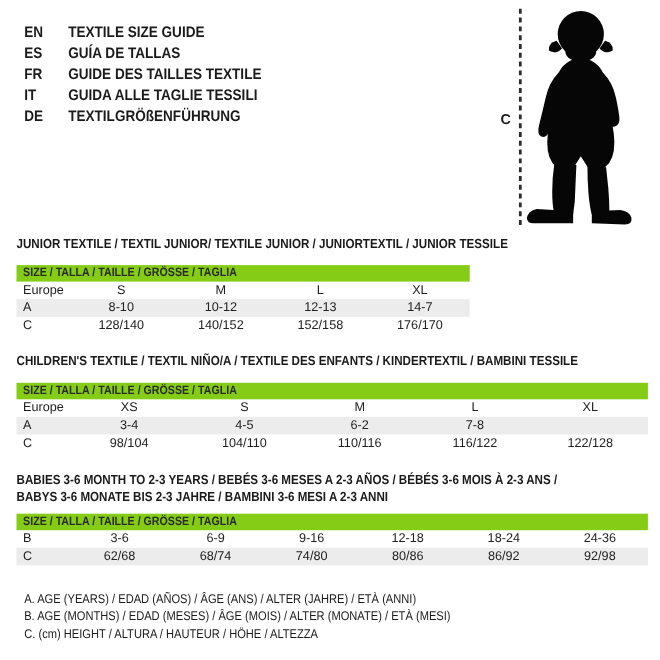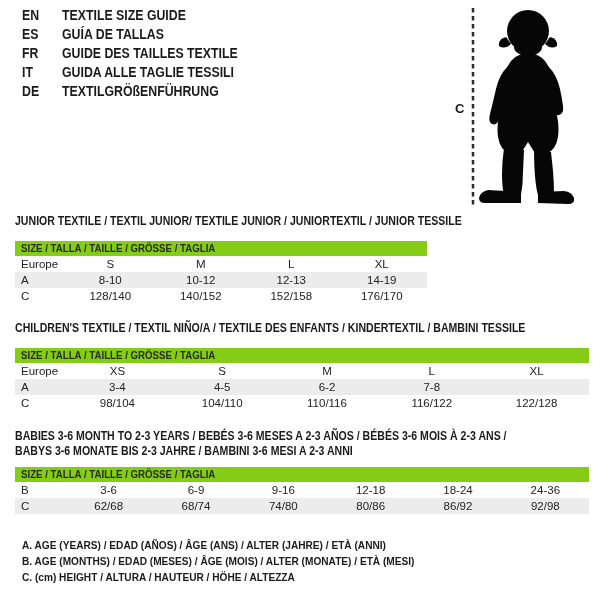--- a/index.html
+++ b/index.html
@@ -7,21 +7,21 @@
     width:600px;height:600px;background:#ffffff;
     font-family:"Liberation Sans","DejaVu Sans",sans-serif;
     color:#1a1a1a;-webkit-font-smoothing:antialiased;
   }
   #canvas{position:relative;width:600px;height:600px;background:#fff;overflow:hidden;}
 
   
   .cd{display:inline-block;transform:scaleX(0.88);transform-origin:0 50%;white-space:nowrap;}
 
   
-  .langs{position:absolute;left:22px;top:6px;}
+  .langs{position:absolute;left:22px;top:20px;}
   .lang-row{display:flex;height:19px;line-height:19px;font-size:14px;font-weight:bold;}
   .lang-code{width:40px;}
 
   
   .figure{position:absolute;left:450px;top:0px;width:150px;height:212px;}
   .figure svg{position:absolute;left:0;top:0;}
   .c-label{position:absolute;left:5px;top:101px;font-size:13px;font-weight:bold;}
 
   
   .ttl{position:absolute;left:15px;font-size:12px;font-weight:bold;line-height:15px;white-space:nowrap;}
@@ -32,21 +32,21 @@
   .trow{display:grid;height:16px;line-height:16px;font-size:11.5px;color:#222;}
   .t1 .trow{grid-template-columns:50px repeat(4,1fr);}
   .t2 .trow{grid-template-columns:50px repeat(5,1fr);}
   .t3 .trow{grid-template-columns:50px repeat(6,1fr);}
   .trow div{text-align:center;}
   .trow .lab{text-align:left;padding-left:6px;}
   .shaded{background:#ececec;}
 
   
   .legend{position:absolute;left:22px;top:537px;}
-  .lg{height:16px;line-height:16px;font-size:11.5px;font-weight:bold;white-space:nowrap;}
+  .lg{height:16px;line-height:16px;font-size:11.5px;font-weight:normal;white-space:nowrap;}
 </style>
 </head>
 <body>
 
 <div id="canvas">
 
   <div class="langs">
     <div class="lang-row">
       <span class="lang-code"><span class="cd">EN</span></span>
       <span><span class="cd">TEXTILE SIZE GUIDE</span></span>
@@ -98,21 +98,21 @@
       <div>S</div>
       <div>M</div>
       <div>L</div>
       <div>XL</div>
     </div>
     <div class="trow shaded">
       <div class="lab">A</div>
       <div>8-10</div>
       <div>10-12</div>
       <div>12-13</div>
-      <div>14-19</div>
+      <div>14-7</div>
     </div>
     <div class="trow">
       <div class="lab">C</div>
       <div>128/140</div>
       <div>140/152</div>
       <div>152/158</div>
       <div>176/170</div>
     </div>
   </div>
 

